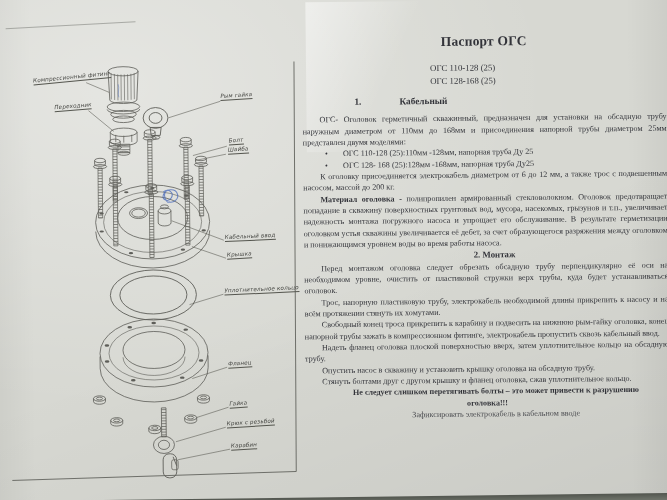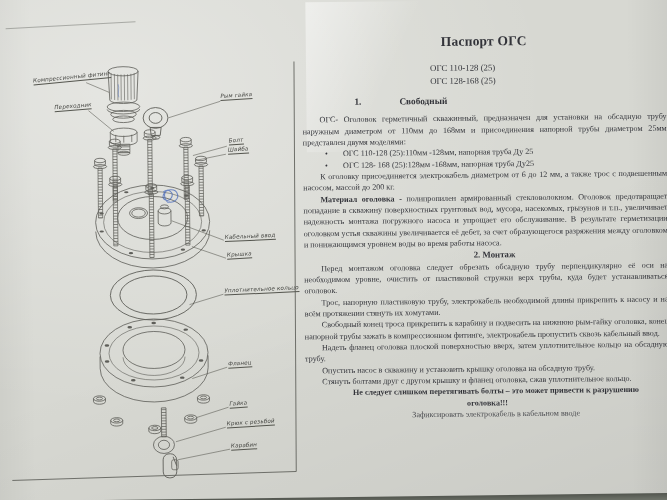--- a/index.html
+++ b/index.html
@@ -251,21 +251,21 @@
     </div>
 
     <div class="doc">
       <div class="title">Паспорт ОГС</div>
       <div class="models">
         <div>ОГС 110-128 (25)</div>
         <div>ОГС 128-168 (25)</div>
       </div>
       <div class="h1row">
         <span>1.</span>
-        <span>Свободный</span>
+        <span>Кабельный</span>
       </div>
       <p>ОГС- Оголовок герметичный скважинный, предназначен для установки на обсадную трубу наружным диаметром от 110мм до 168мм и присоединения напорной трубы диаметром 25мм представлен двумя моделями:</p>
       <ul class="bullets">
         <li>ОГС 110-128 (25):110мм -128мм, напорная труба Ду 25</li>
         <li>ОГС 128- 168 (25):128мм -168мм, напорная труба Ду25</li>
       </ul>
       <p>К оголовку присоединяется электрокабель диаметром от 6 до 12 мм, а также трос с подвешенным насосом, массой до 200 кг.</p>
       <p><span class="lead">Материал оголовка -</span><span> полипропилен армированный стекловолокном. Оголовок предотвращает попадание в скважину поверхностных грунтовых вод, мусора, насекомых, грызунов и т.п., увеличивает надежность монтажа погружного насоса и упрощает его обслуживание. В результате герметизации оголовком устья скважины увеличивается её дебет, за счет образующегося разряжения между оголовком и понижающимся уровнем воды во время работы насоса.</span></p>
       <p class="h2">2. Монтаж</p>
       <p>Перед монтажом оголовка следует обрезать обсадную трубу перпендикулярно её оси на необходимом уровне, очистить от пластиковой стружки верх трубы, куда будет устанавливаться оголовок.</p>

